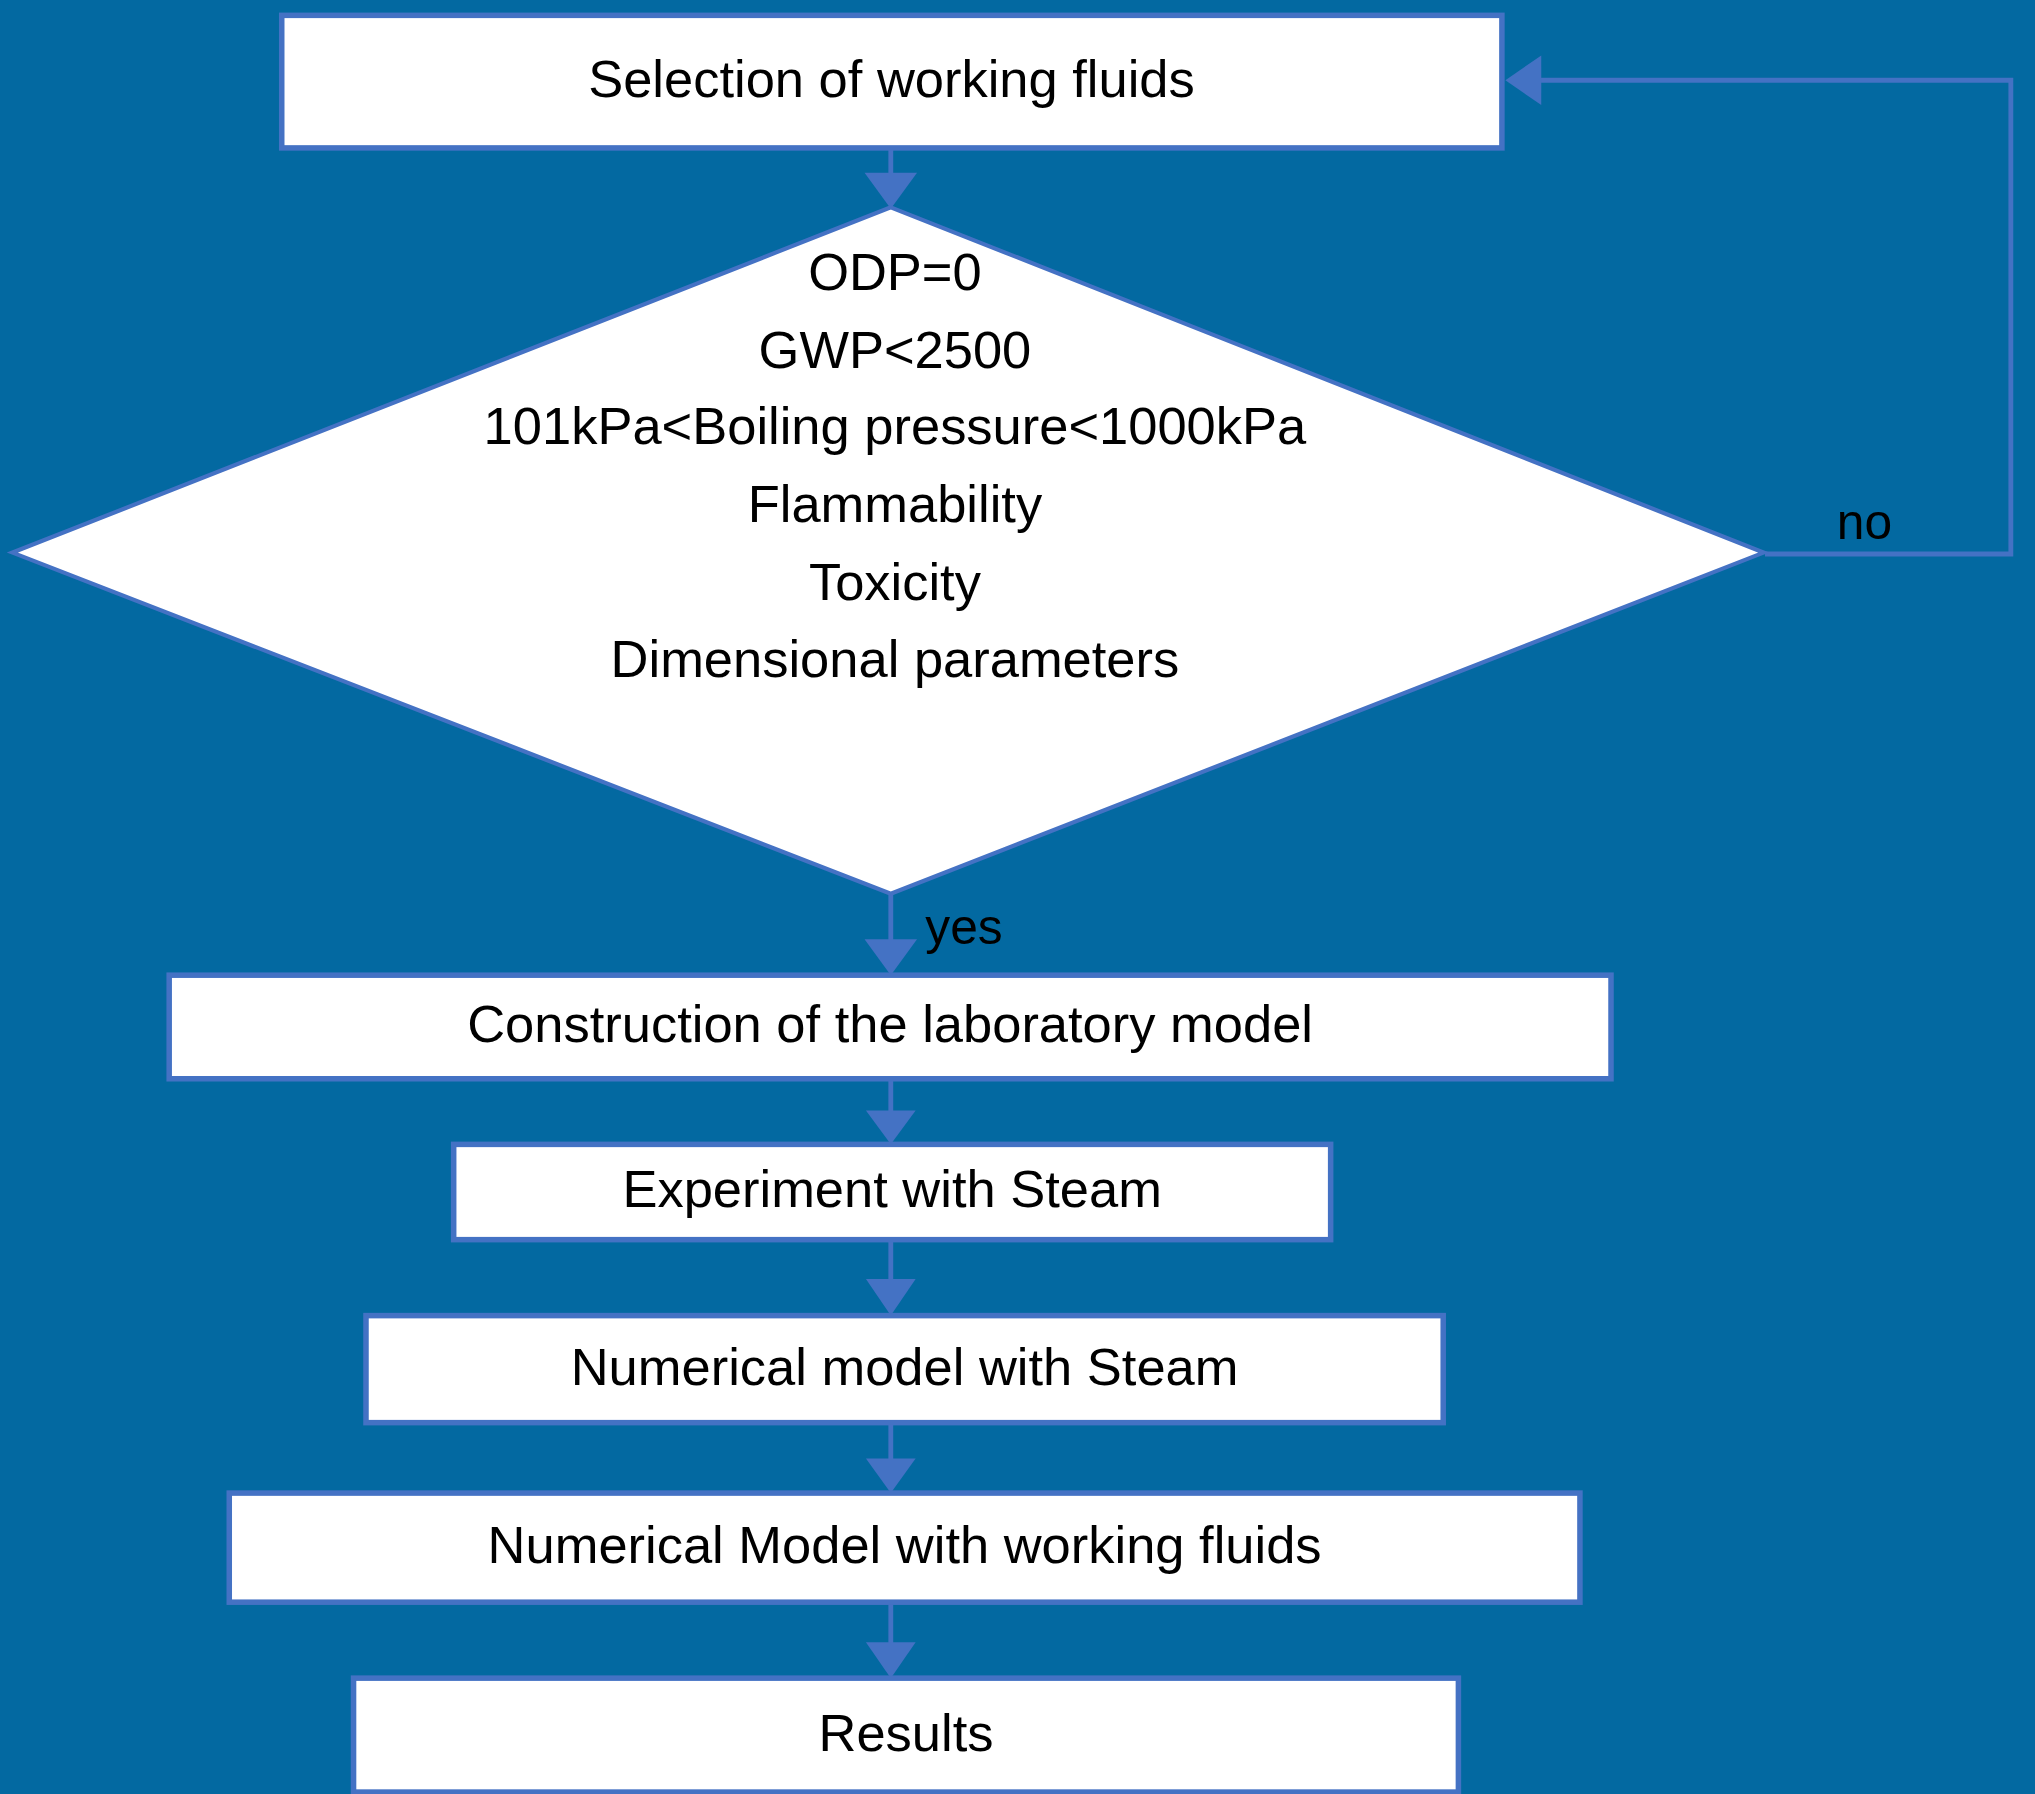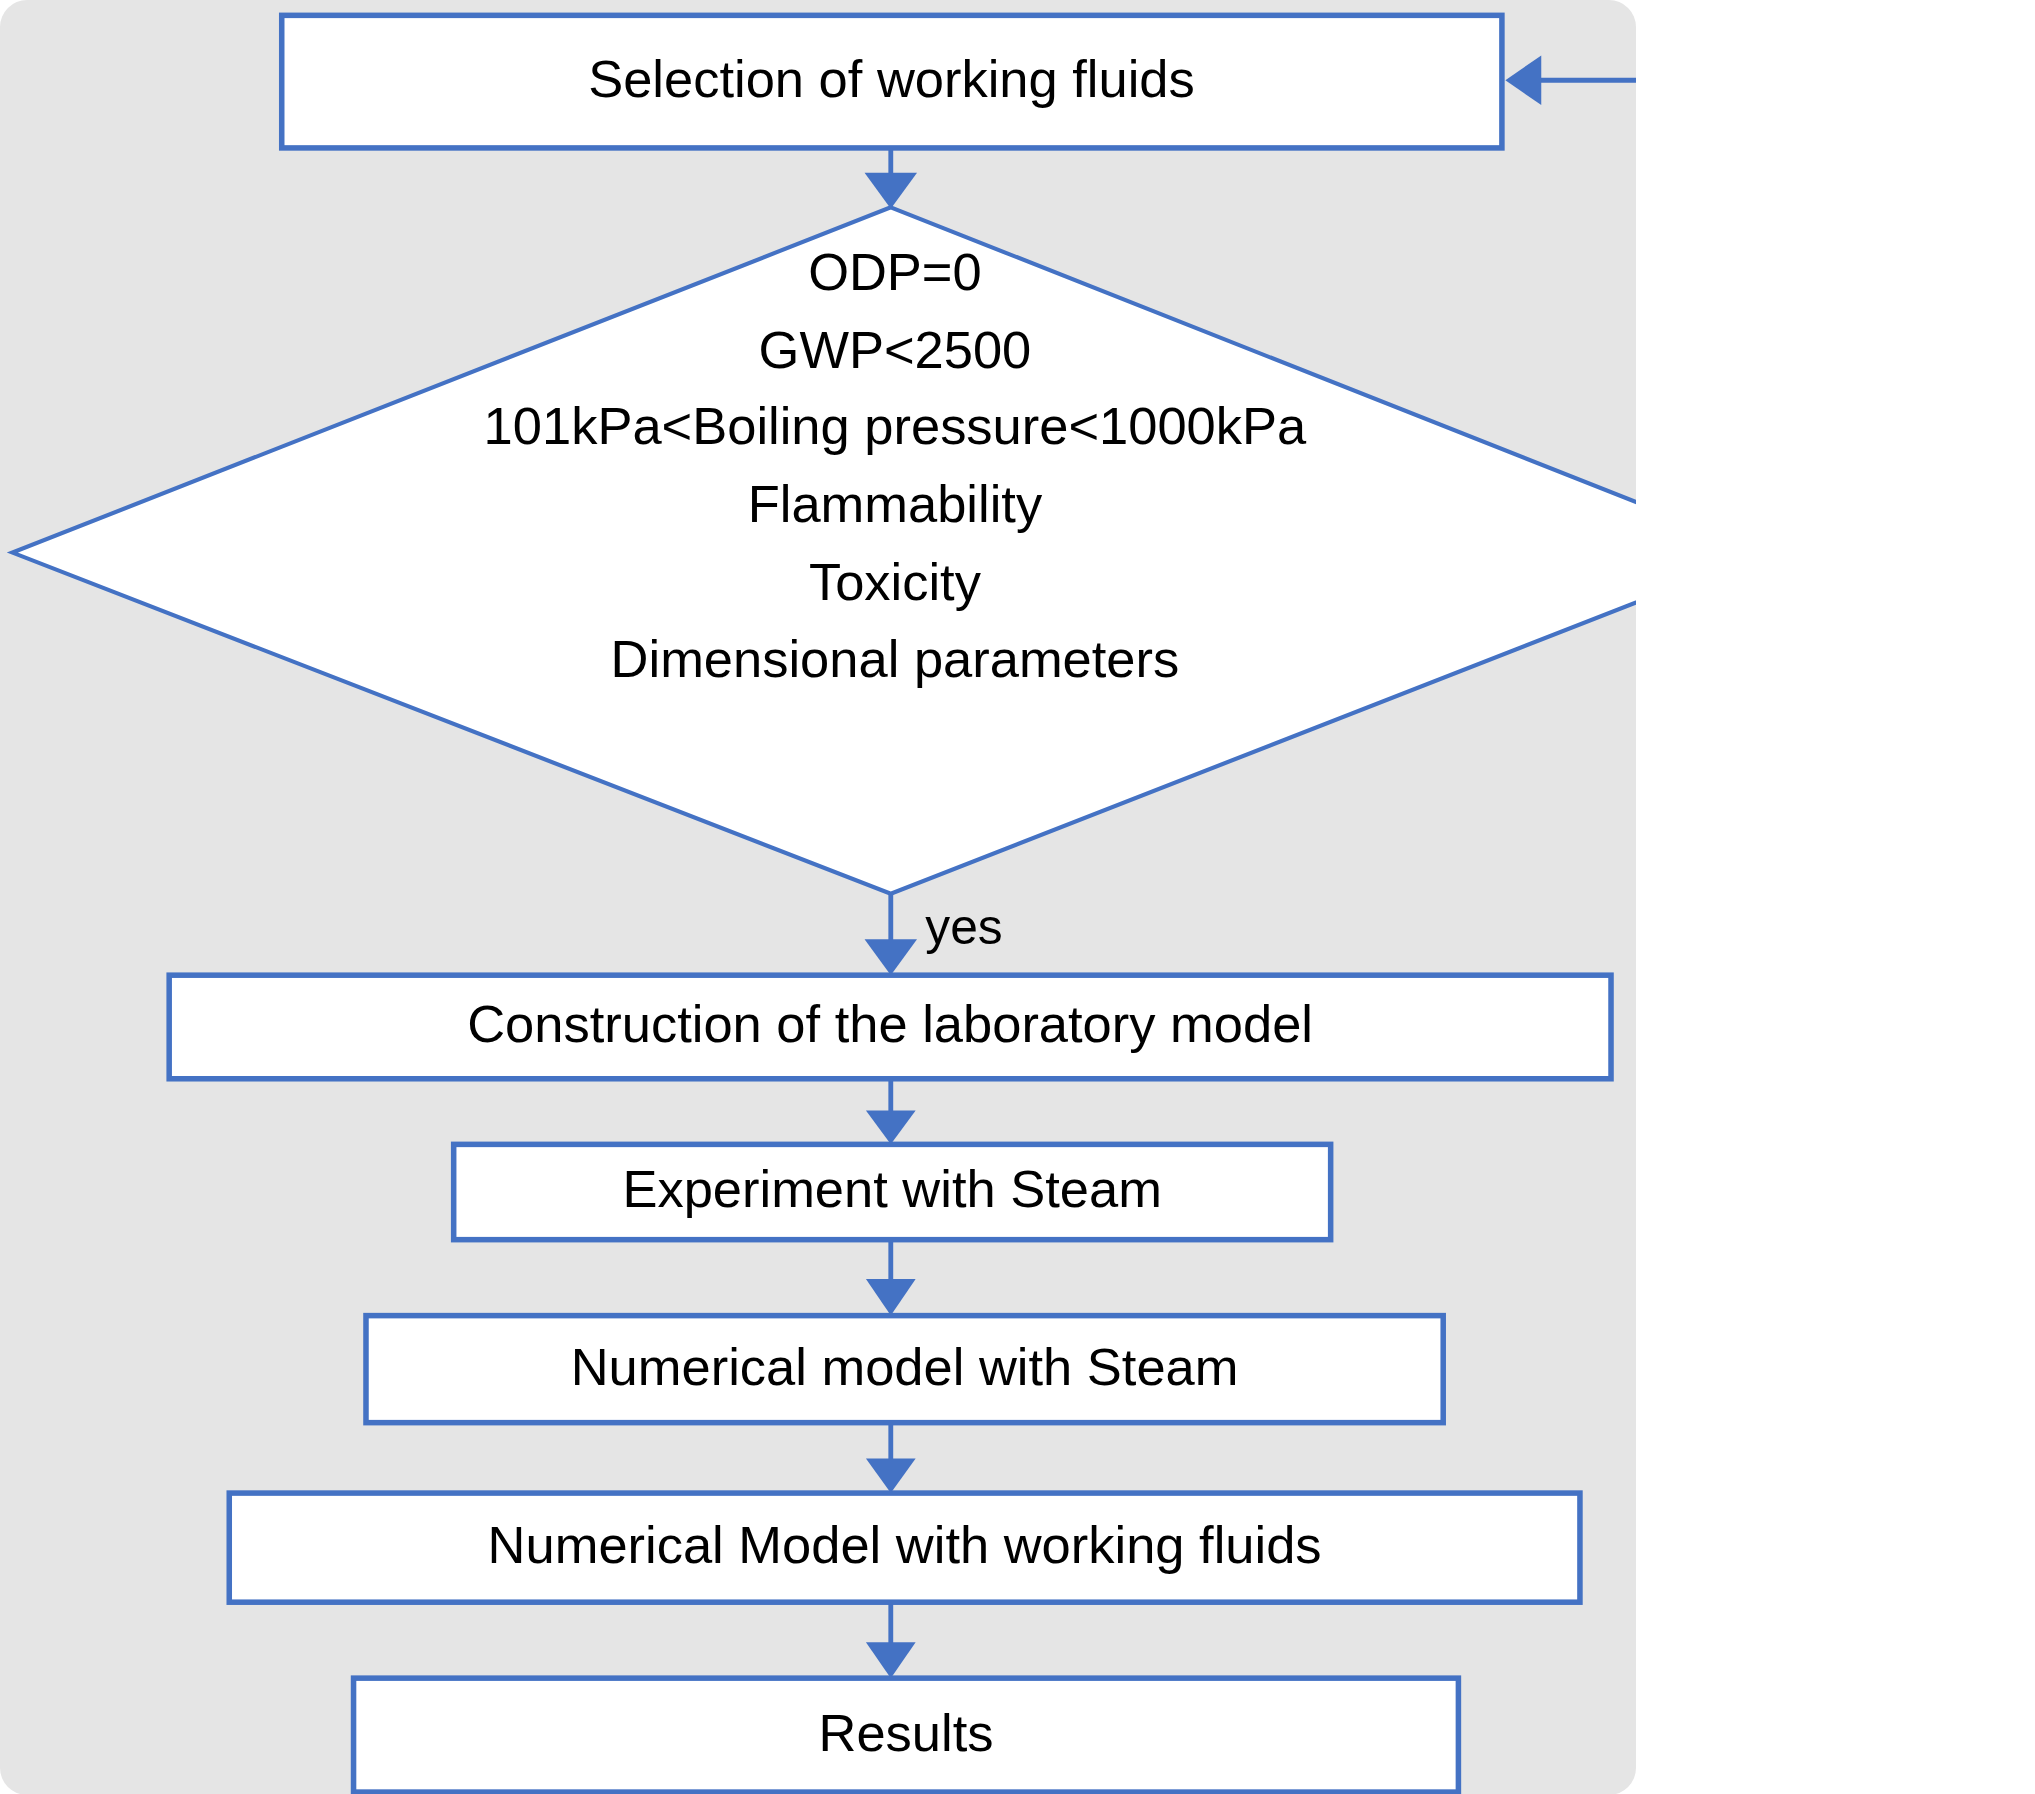--- a/index.html
+++ b/index.html
@@ -5,25 +5,24 @@
   html, body {
     margin: 0;
     padding: 0;
     background: #ffffff;
   }
   body {
     font-family: "Liberation Sans", sans-serif;
   }
   #flowchart-root {
     position: relative;
-    width: 1636px;
+    width: 2035px;
     height: 1795px;
-    background: #e5e5e5;
+    background: #0369a1;
     overflow: hidden;
-    border-radius: 27px;
   }
   svg.chart-canvas {
     position: absolute;
     left: 0;
     top: 0;
     width: 2035px;
     height: 1795px;
   }
   .node-box {
     fill: #ffffff;

